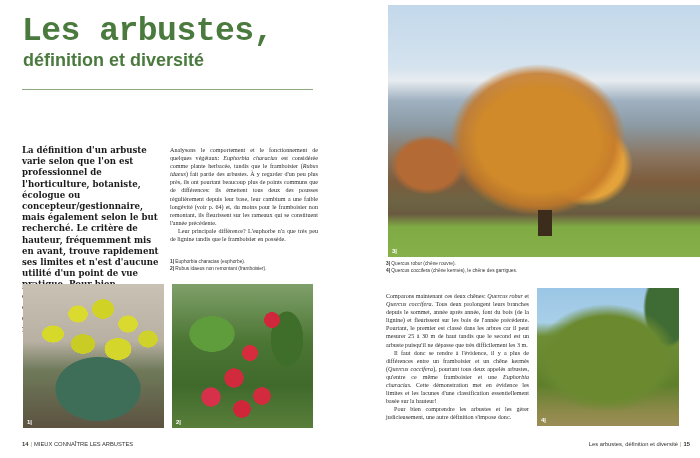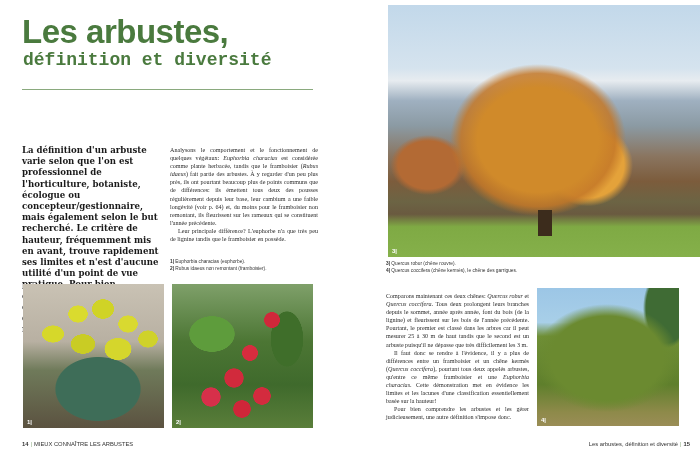--- a/index.html
+++ b/index.html
@@ -5,26 +5,26 @@
     * { margin: 0; padding: 0; box-sizing: border-box; }
     html, body { width: 700px; height: 458px; background: #ffffff; overflow: hidden; }
     body { position: relative; font-family: "Liberation Serif", serif; color: #222; }
 
     .page { position: absolute; top: 0; height: 458px; background: #fff; }
     .page-left { left: 0; width: 350px; }
     .page-right { left: 350px; width: 350px; }
 
     .title-main {
       position: absolute; left: 22px; top: 14px;
-      font-family: Liberation Sans, sans-serif; font-weight: bold;
+      font-family: Liberation Mono, monospace; font-weight: bold;
       font-size: 33px; line-height: 36px; color: #4a7a3e; letter-spacing: -0.5px;
     }
     .title-sub {
       position: absolute; left: 23px; top: 50px;
-      font-family: Liberation Mono, monospace; font-weight: bold;
+      font-family: Liberation Sans, sans-serif; font-weight: bold;
       font-size: 18px; line-height: 20px; color: #4a7a3e;
     }
     .title-rule {
       position: absolute; left: 22px; top: 89px; width: 291px; height: 1px; background: #8aaa7e;
     }
 
     .intro {
       position: absolute; left: 22px; top: 145px; width: 140px;
       font-family: "DejaVu Serif", serif; font-weight: bold;
       font-size: 8.6px; line-height: 11.2px; color: #1a1a1a;

